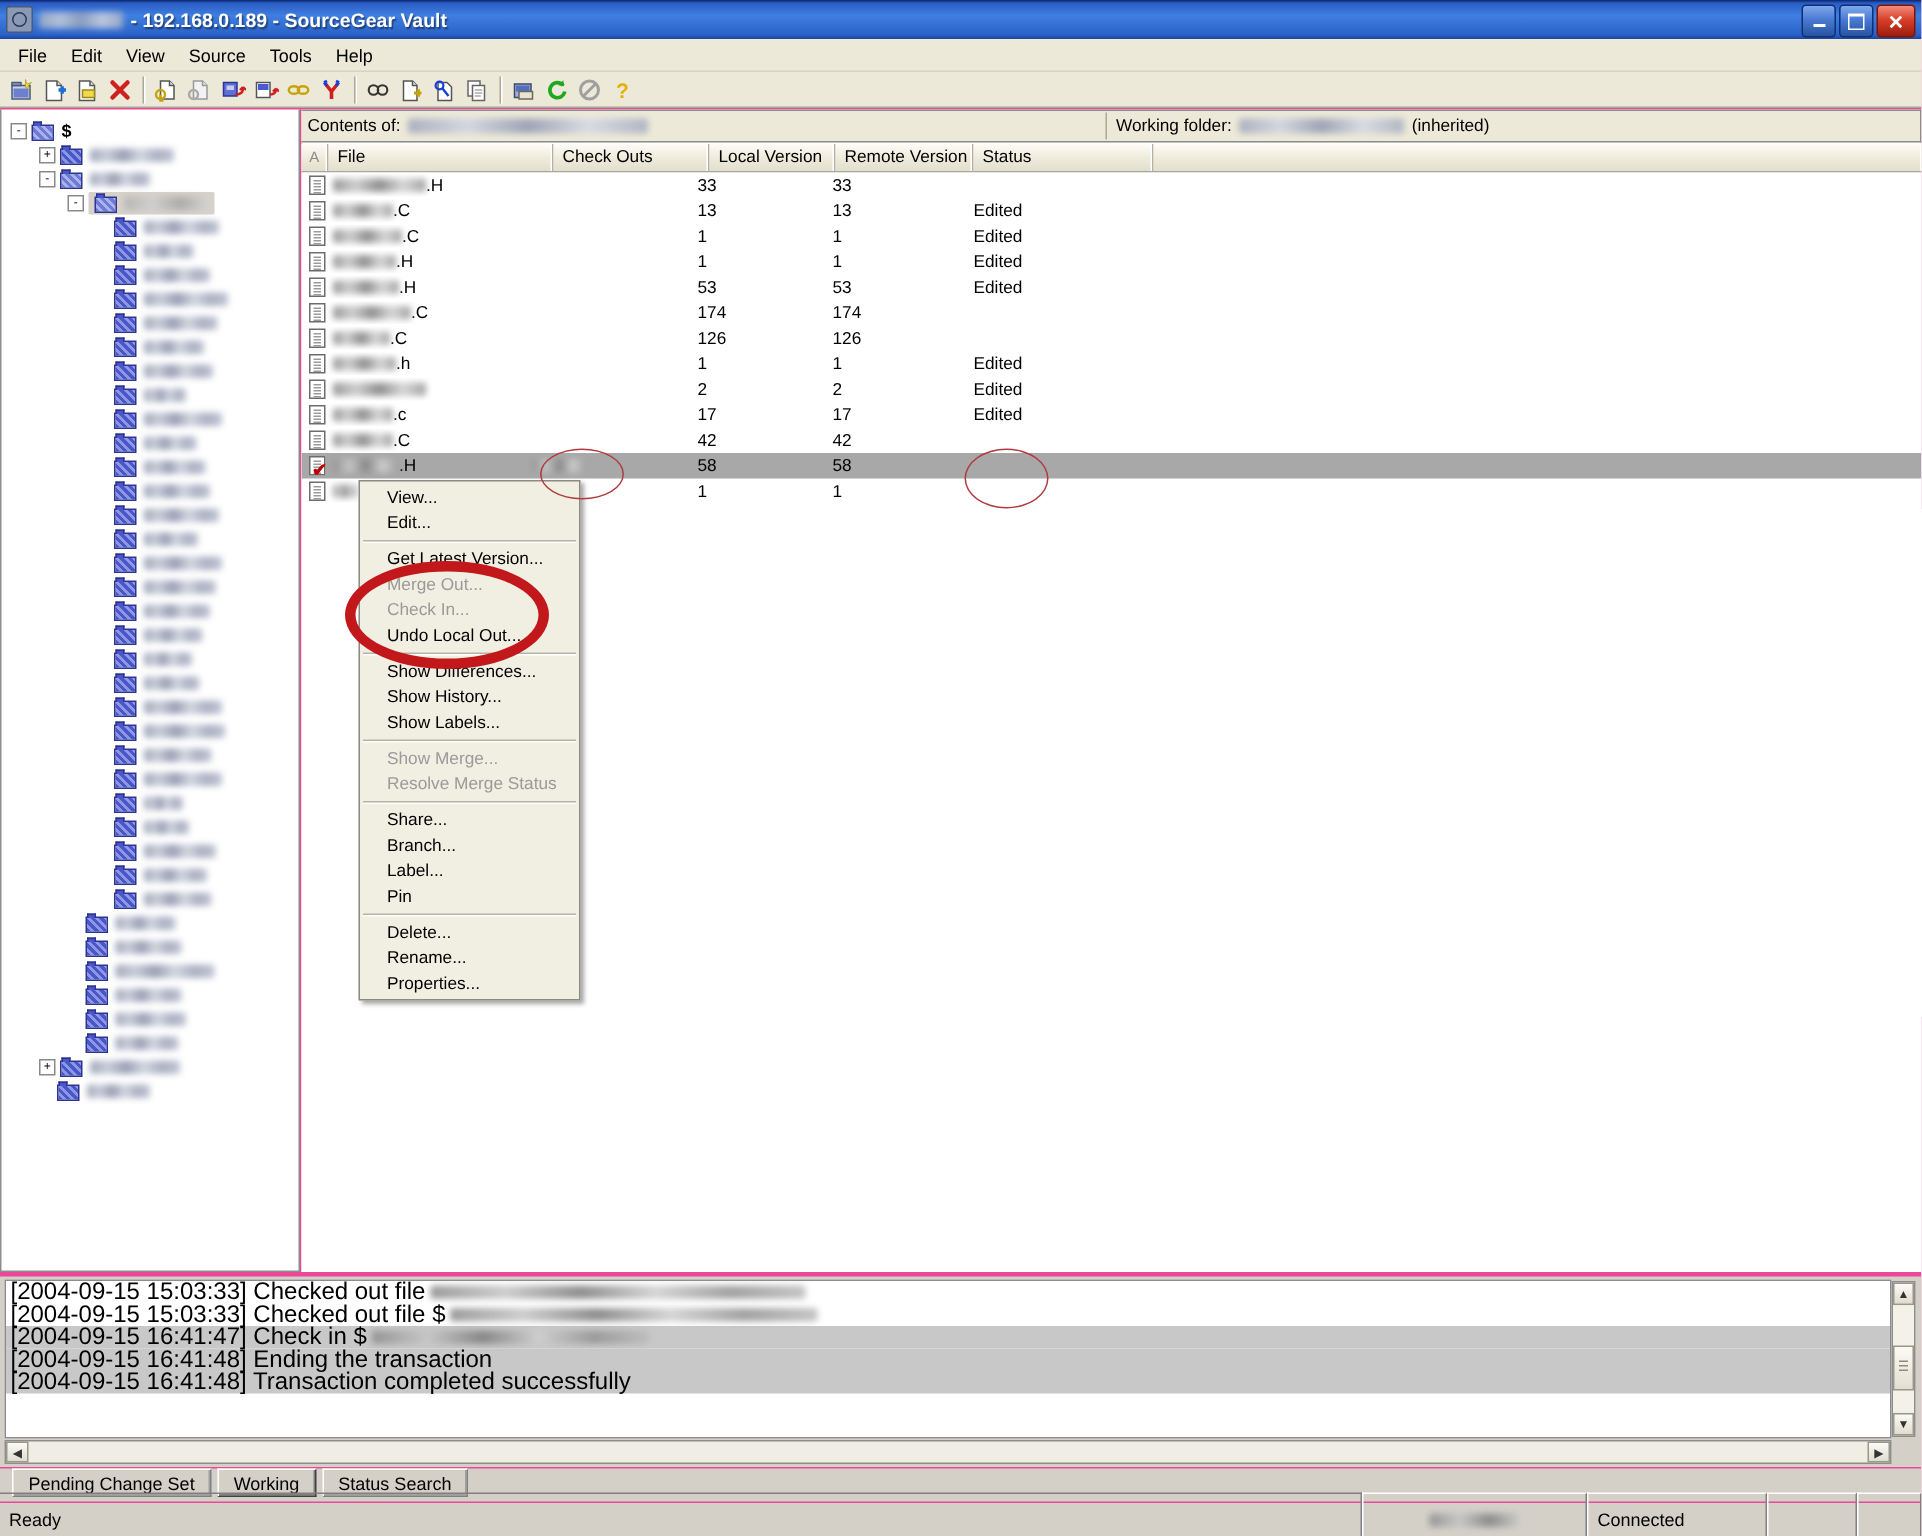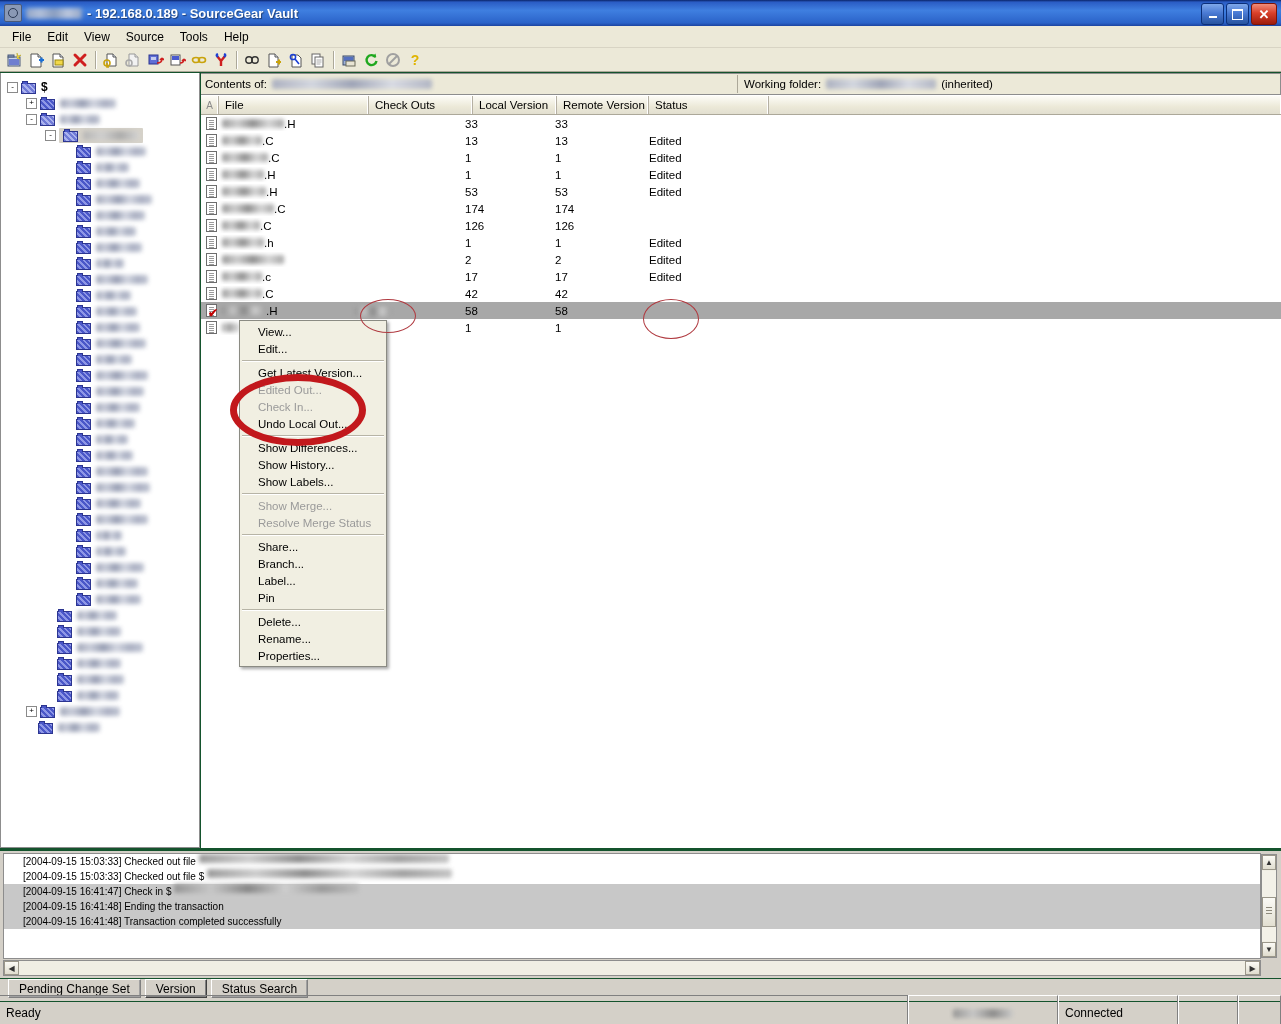--- a/index.html
+++ b/index.html
@@ -2,21 +2,21 @@
 <html><head>
 <meta charset="utf-8">
 <style>
   html,body{margin:0;padding:0;background:#fff;}
   body{
     width:1281px;height:1024px;overflow:hidden;
     font-family:"Liberation Sans", sans-serif;
     font-size:12px;color:#000;
     -webkit-font-smoothing:none;
   }
-  .app{position:relative;width:1281px;height:1024px;background:#14532d;}
+  .app{position:relative;width:1281px;height:1024px;background:#ec4899;}
 
   
   .titlebar{
     position:absolute;left:0;top:0;width:1281px;height:26px;
     background:linear-gradient(to bottom,#0a246a 0%,#2a5cc4 8%,#3f7fe0 40%,#2b63c9 88%,#1c44a0 100%);
     display:flex;align-items:center;
   }
   .title-ico{
     width:16px;height:16px;margin-left:4px;margin-right:4px;flex:0 0 auto;
     background:#8a99b5;border:1px solid #4a5a78;border-radius:2px;
@@ -185,21 +185,21 @@
 
   
   .logpanel{
     position:absolute;left:0;top:851px;width:1281px;height:127px;
     background:#d4d0c8;box-sizing:border-box;
   }
   .logbox{
     position:absolute;left:3px;top:2px;width:1258px;height:106px;
     background:#fff;border:1px solid #8d8d8d;box-sizing:border-box;overflow:hidden;
   }
-  .logline{height:15px;line-height:15px;font-size:10px;white-space:nowrap;padding-left:19px;display:flex;}
+  .logline{height:15px;line-height:15px;font-size:16px;white-space:nowrap;padding-left:3px;display:flex;align-items:center;}
   .logline.hl{background:#c8c8c8;}
   .logline .stamp{}
   .blur-log{
     display:inline-block;height:9px;margin-left:3px;border-radius:2px;vertical-align:middle;
     background:linear-gradient(90deg,#8e8e8e,#c6c6c6,#7f7f7f,#cfcfcf,#959595,#bdbdbd);
     filter:blur(2.0px);opacity:.88;
   }
   .vscroll{
     position:absolute;right:4px;top:3px;width:16px;height:104px;background:#f0eee4;
     border:1px solid #8d8d8d;box-sizing:border-box;
@@ -1041,21 +1041,21 @@
           <div class="c-st"></div>
         </div>
       </div>
   </div>
 
   <div class="ctxmenu" id="ctxmenu">
       <div class="cmi">View...</div>
       <div class="cmi">Edit...</div>
       <div class="cmsep"></div>
       <div class="cmi">Get Latest Version...</div>
-      <div class="cmi dis">Edited Out...</div>
+      <div class="cmi dis">Merge Out...</div>
       <div class="cmi dis">Check In...</div>
       <div class="cmi">Undo Local Out...</div>
       <div class="cmsep"></div>
       <div class="cmi">Show Differences...</div>
       <div class="cmi">Show History...</div>
       <div class="cmi">Show Labels...</div>
       <div class="cmsep"></div>
       <div class="cmi dis">Show Merge...</div>
       <div class="cmi dis">Resolve Merge Status</div>
       <div class="cmsep"></div>
@@ -1103,21 +1103,21 @@
       <div class="vs-btn" style="position:absolute;bottom:0;left:0;right:0">▼</div>
     </div>
     <div class="hscroll">
       <div class="hs-btn" style="left:0">◀</div>
       <div class="hs-btn" style="right:0">▶</div>
     </div>
   </div>
 
   <div class="tabbar" id="tabbar">
       <div class="tab">Pending Change Set</div>
-      <div class="tab active">Version</div>
+      <div class="tab active">Working</div>
       <div class="tab">Status Search</div>
     </div>
 
   <div class="statusbar">
     <div class="sb-cell sb-main">Ready</div>
     <div class="sb-cell sb-user">
       <span class="blur-user"></span>
     </div>
     <div class="sb-cell sb-conn">Connected</div>
     <div class="sb-cell sb-x"></div>

